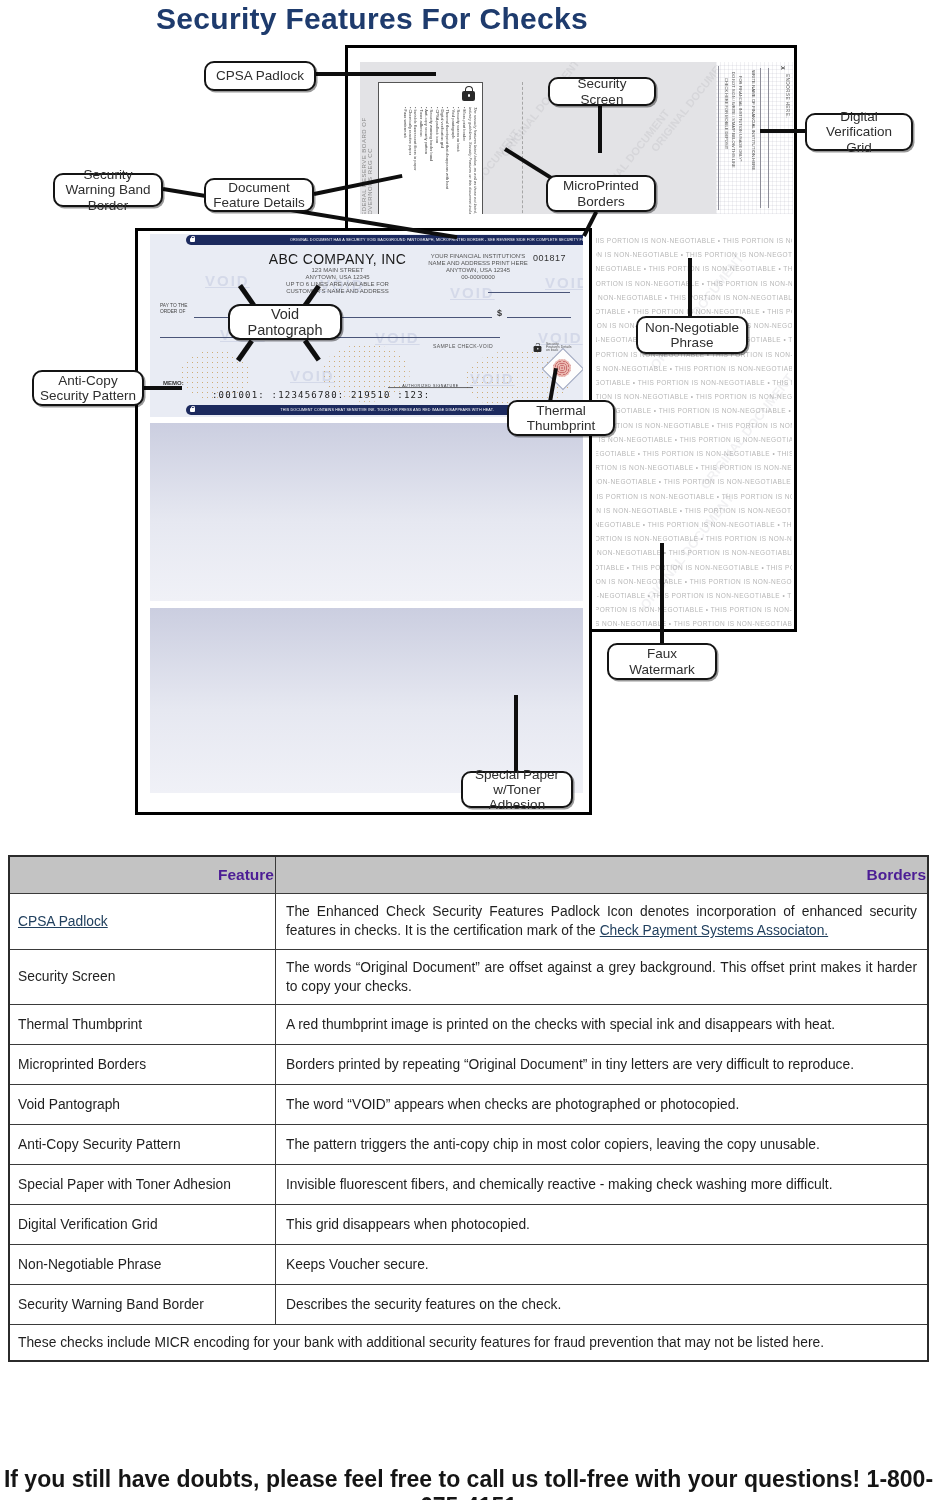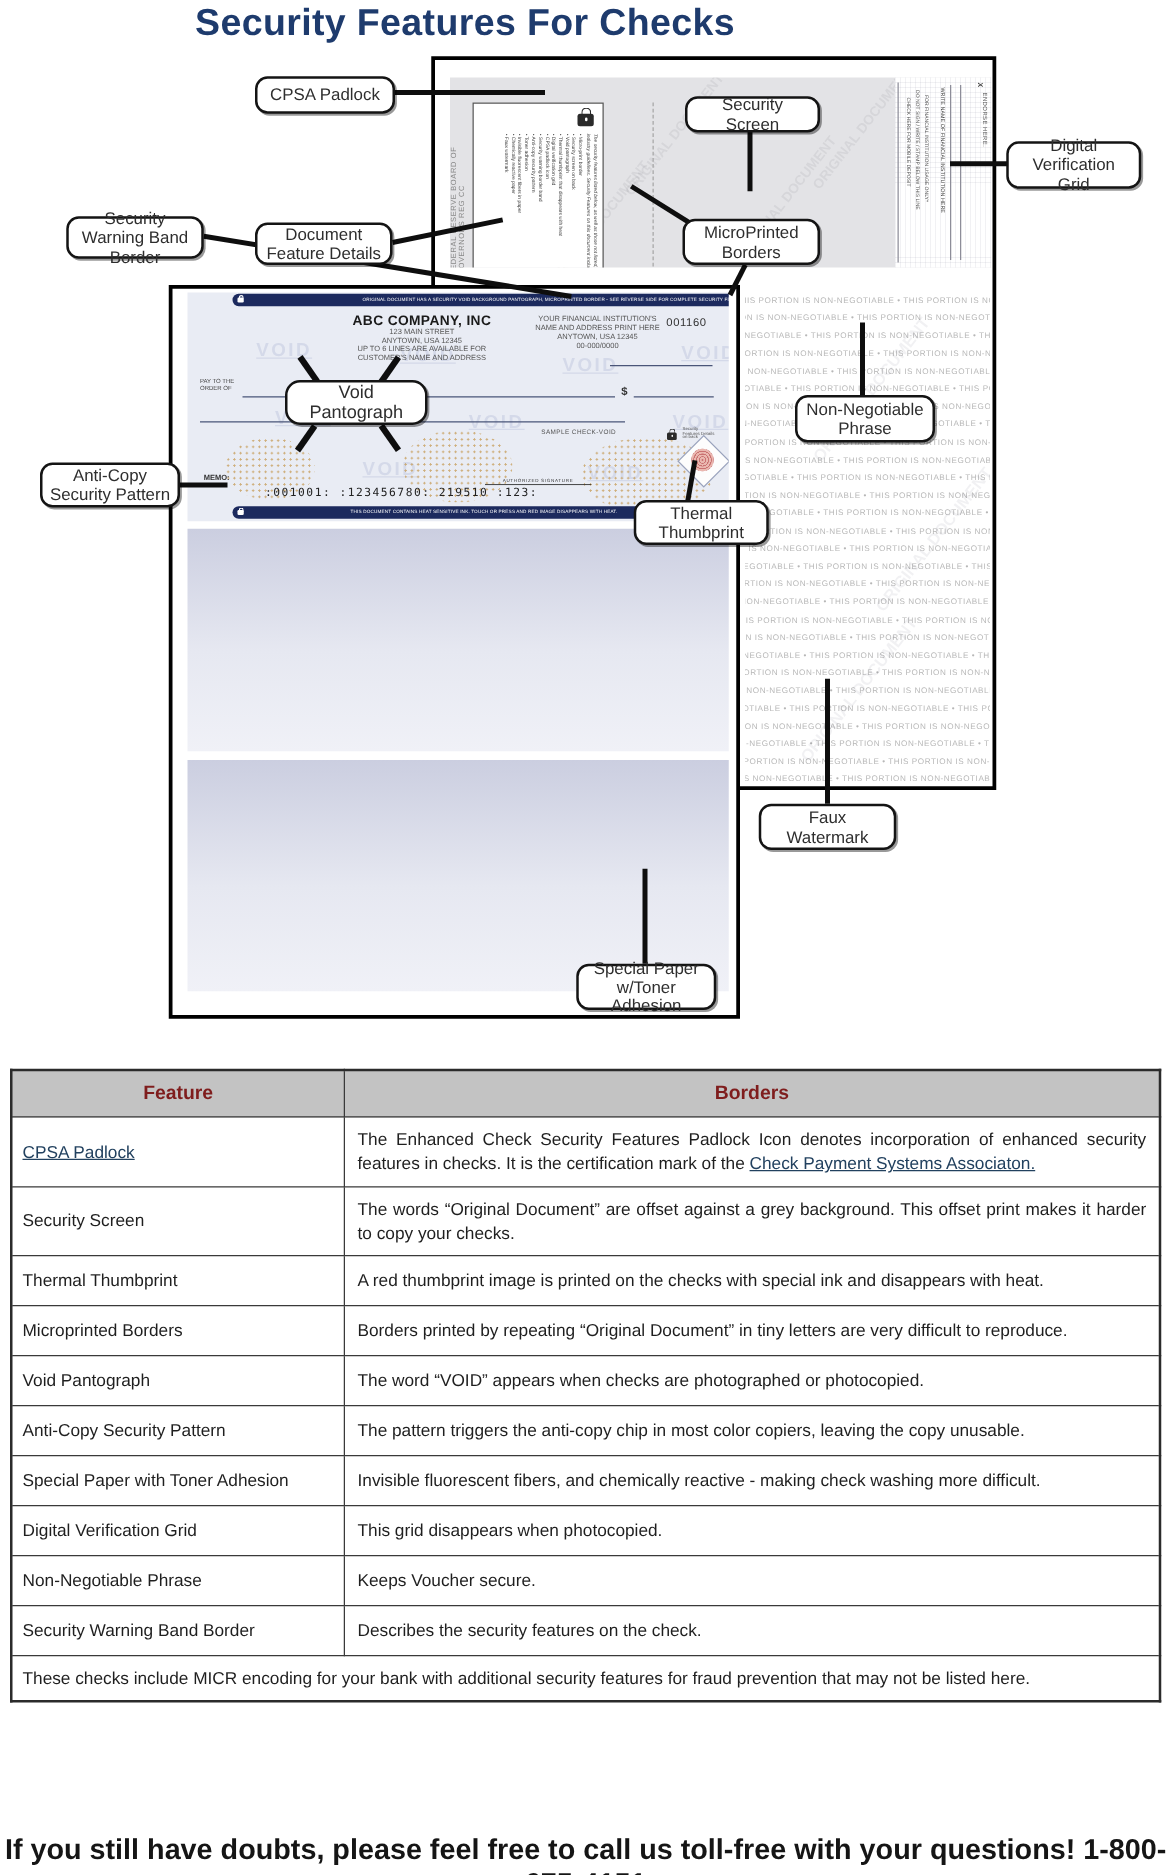--- a/index.html
+++ b/index.html
@@ -74,21 +74,21 @@
   .band{position:absolute;left:36px;width:402px;height:10px;background:#1c2a5e;border-radius:5px;
         display:flex;align-items:center;justify-content:space-between;padding:0 4px;box-sizing:border-box;
         overflow:hidden;}
   .band-text{color:#fff;font-size:6px;white-space:nowrap;letter-spacing:.2px;
              transform:scale(.62);transform-origin:center;}
   .band-lock{width:5px;height:4px;background:#fff;border-radius:1px;flex:0 0 auto;position:relative;}
   .band-lock::before{content:"";position:absolute;left:1px;top:-2.4px;width:2.4px;height:2.4px;
              border:.8px solid #fff;border-bottom:none;border-radius:2px 2px 0 0;}
 
   .company{position:absolute;left:95px;top:17px;width:185px;text-align:center;}
-  .company .nm{font-size:11px;font-weight:bold;color:#1a1a1a;letter-spacing:.3px;}
+  .company .nm{font-size:14px;font-weight:normal;color:#1a1a1a;letter-spacing:.3px;}
   .company .ln,.bank .ln{display:block;font-size:6px;line-height:7px;color:#555;}
   .bank{position:absolute;left:258px;top:19px;width:140px;text-align:center;}
   .chkno{position:absolute;left:383px;top:19px;font-size:9px;color:#333;letter-spacing:.5px;}
   .hline{position:absolute;height:1px;background:#4a5578;}
   .payto{position:absolute;left:10px;top:69px;font-size:6px;line-height:6.5px;color:#444;transform:scale(.8);transform-origin:top left;}
   .dollar{position:absolute;left:347px;top:74px;font-size:9px;font-weight:bold;color:#333;}
   .sample{position:absolute;left:283px;top:110px;font-size:6px;color:#555;letter-spacing:.4px;transform:scale(.85);transform-origin:top left;}
   .lockinfo{position:absolute;left:396px;top:108px;font-size:5px;line-height:4.6px;color:#555;transform:scale(.7);transform-origin:top left;}
   .thumb-diamond{position:absolute;left:398px;top:120px;width:28px;height:28px;background:#fdfdfd;
        border:1px solid #9aa3bd;transform:rotate(45deg);}
@@ -106,21 +106,21 @@
   .callout{position:absolute;background:#fff;border:2px solid #141414;border-radius:10px;
            display:flex;align-items:center;justify-content:center;text-align:center;
            font-size:13.5px;line-height:1.12;color:#2e2e2e;padding:2px 5px;box-sizing:border-box;
            z-index:6;box-shadow:1.5px 1.5px 0 rgba(0,0,0,.4);}
   .cline{position:absolute;background:#0e0e0e;z-index:5;}
 
   
   #feature-table{position:absolute;left:8px;top:855px;width:921px;border-collapse:collapse;
        border:2px solid #2b2b2b;font-size:13.8px;color:#1f1f1f;table-layout:fixed;}
   #feature-table th{background:#c3c3c3;border:1px solid #3a3a3a;height:34px;
-       font-size:15.5px;font-weight:bold;text-align:center;color:#7f1d1d;margin-left:44px;}
+       font-size:15.5px;font-weight:bold;text-align:right;color:#4c1d95;margin-left:44px;}
   #feature-table td{border:1px solid #3a3a3a;vertical-align:middle;}
   .fcell{width:263px;padding:12px 8px;}
   .bcell{padding:8px 10px;text-align:justify;line-height:1.4;}
   .fncell{padding:10px 8px;}
   .tlink{text-decoration:underline;color:#22415f;cursor:pointer;}
 
   
   .tagline{position:absolute;left:0;top:1466px;width:937px;text-align:center;
        font-size:23px;font-weight:bold;color:#151515;}
 </style>
@@ -238,21 +238,21 @@
         <span class="ln">CUSTOMER'S NAME AND ADDRESS</span>
       </div>
 
       <div class="bank">
         <span class="ln">YOUR FINANCIAL INSTITUTION'S</span>
         <span class="ln">NAME AND ADDRESS PRINT HERE</span>
         <span class="ln">ANYTOWN, USA 12345</span>
         <span class="ln">00-000/0000</span>
       </div>
 
-      <span class="chkno">001160</span>
+      <span class="chkno">001817</span>
 
       <div class="hline" style="left:338px;top:58px;width:82px;"></div>
       <div class="payto">
         <div>PAY TO THE</div>
         <div>ORDER OF</div>
       </div>
       <div class="hline" style="left:44px;top:83px;width:298px;"></div>
       <span class="dollar">$</span>
       <div class="hline" style="left:357px;top:83px;width:64px;"></div>
       <div class="hline" style="left:10px;top:103px;width:340px;"></div>

